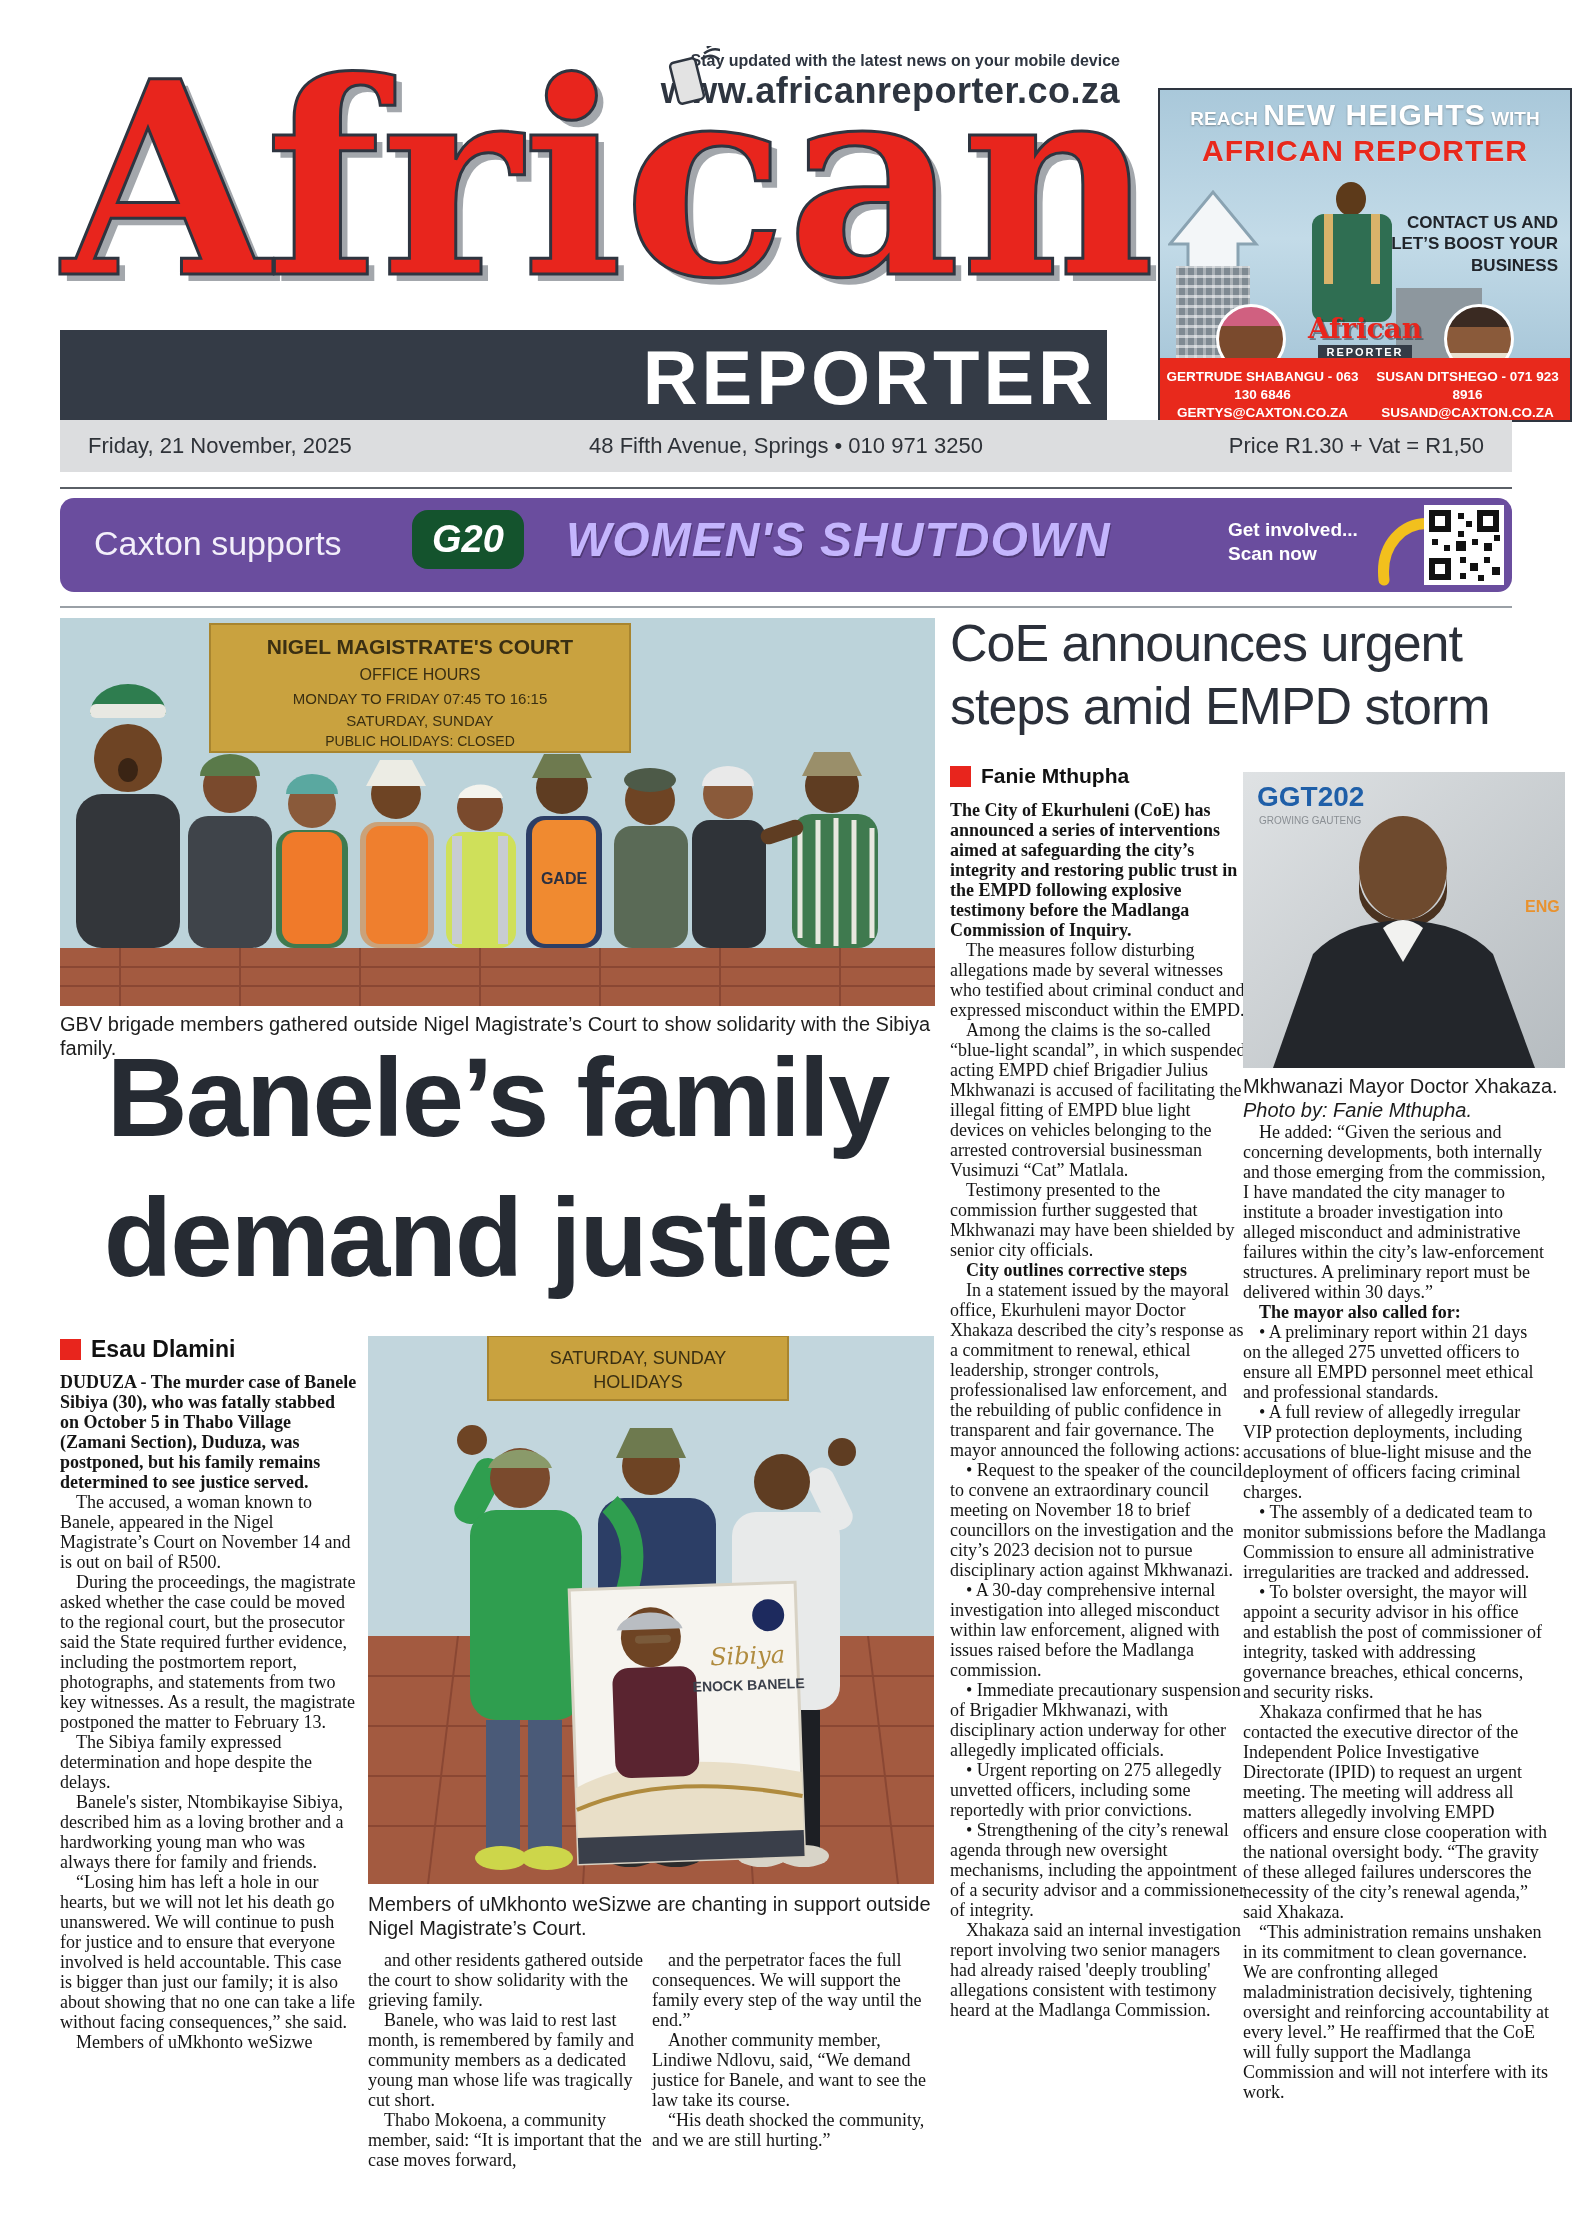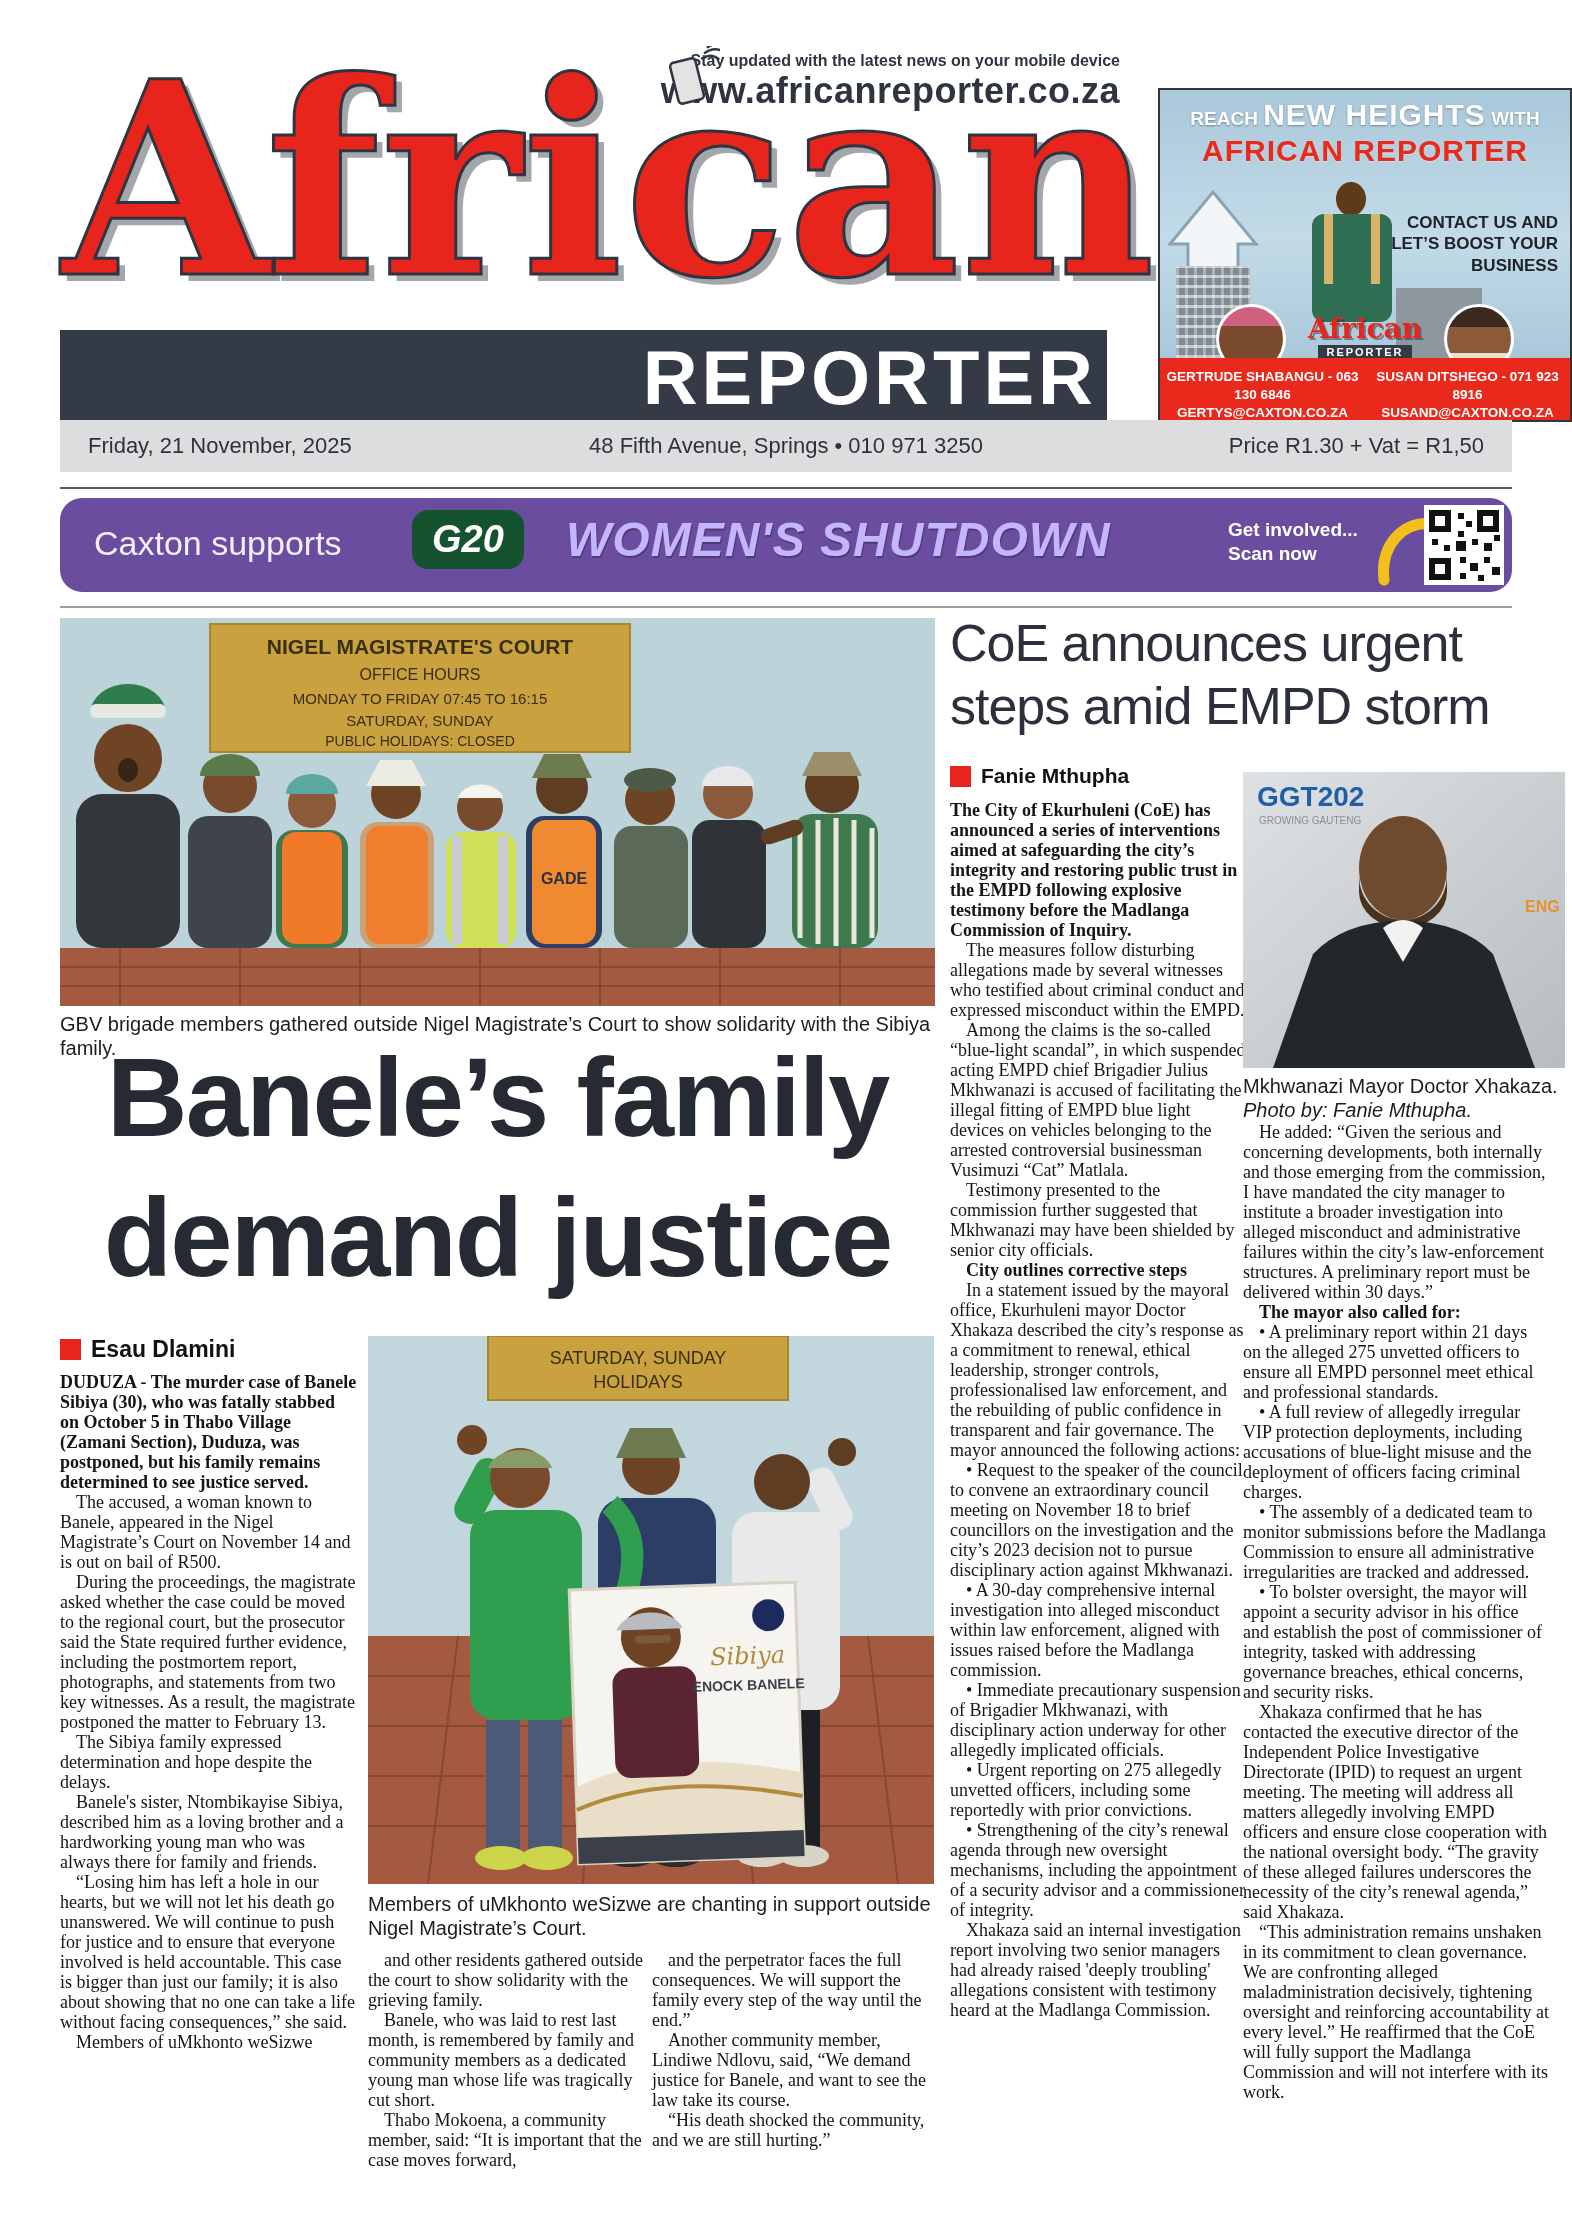--- a/index.html
+++ b/index.html
@@ -50,21 +50,21 @@
 
   
   #dateband{left:60px;top:420px;width:1452px;height:52px;background:#dcdddf;}
   #dateband div{position:absolute;top:13px;font-size:22px;font-weight:normal;color:#2e3238;}
   #db-date{left:28px;} #db-addr{left:0;width:100%;text-align:center;} #db-price{right:28px;}
 
   .hrule{left:60px;width:1452px;height:2px;}
   #rule-top{top:487px;background:#5a5f66;} #rule-bottom{top:606px;background:#9aa0a6;}
 
   
-  #banner{left:60px;top:498px;width:1452px;height:94px;background:#6a4d9e;border-radius:22px;overflow:hidden;}
+  #banner{left:60px;top:498px;width:1452px;height:94px;background:#6a4d9e;border-radius:14px;overflow:hidden;}
   #banner .caxton{position:absolute;left:34px;top:26px;font-size:34px;color:#f3effa;font-weight:normal;}
   #g20{position:absolute;left:352px;top:12px;background:#14532d;border-radius:16px;padding:8px 20px;
        color:#fff;font-weight:bold;font-style:italic;font-size:38px;}
   #banner .wsd{position:absolute;left:506px;top:14px;font-size:48px;color:#c4b5fd;font-weight:bold;
                font-style:italic;letter-spacing:1px;text-shadow:1px 2px 0 rgba(0,0,0,.25);}
   #banner .cta{position:absolute;left:1168px;top:20px;color:#fff;font-weight:bold;font-size:19px;line-height:1.25;}
   #qr{position:absolute;right:8px;top:7px;width:80px;height:80px;background:#fff;}
 
   
   .photo{overflow:hidden;background:#bcd3da;}

